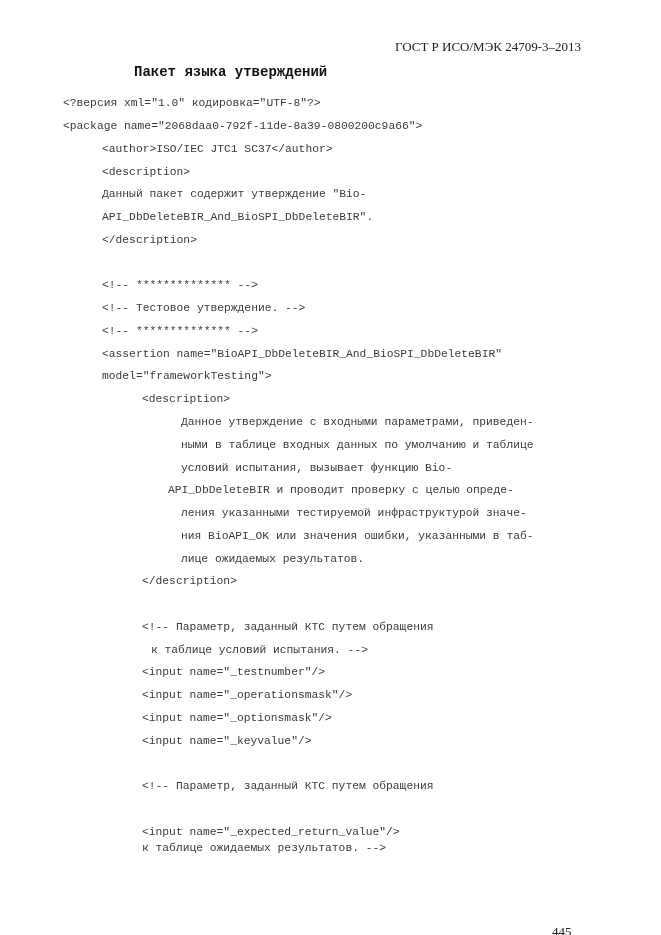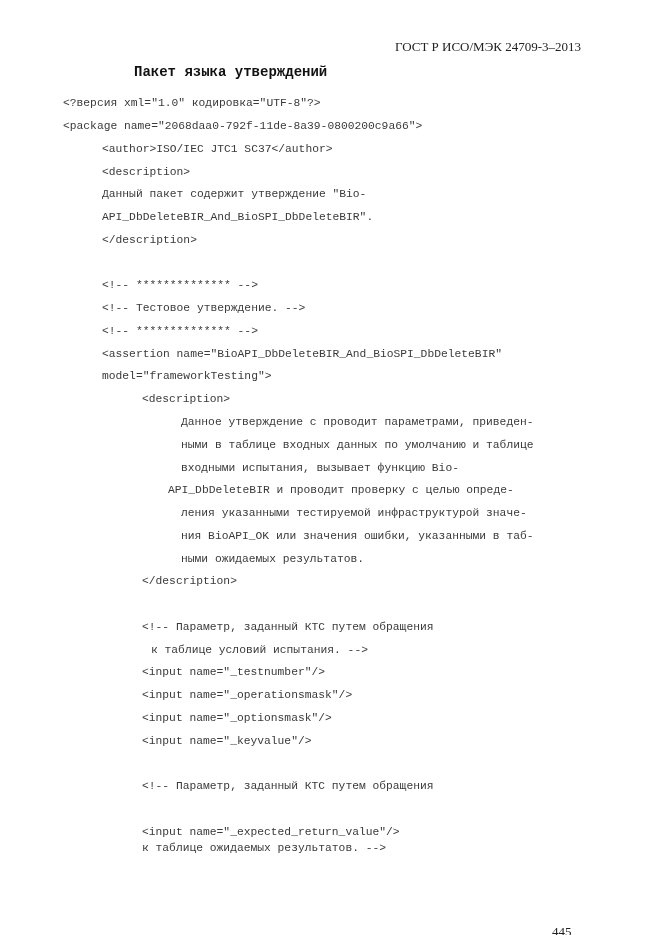--- a/index.html
+++ b/index.html
@@ -23,27 +23,27 @@
   <div class="ln" style="left:102px;top:165px">&lt;description&gt;</div>
   <div class="ln" style="left:102px;top:187px">Данный пакет содержит утверждение "Bio-</div>
   <div class="ln" style="left:102px;top:210px">API_DbDeleteBIR_And_BioSPI_DbDeleteBIR".</div>
   <div class="ln" style="left:102px;top:233px">&lt;/description&gt;</div>
   <div class="ln" style="left:102px;top:278px">&lt;!-- ************** --&gt;</div>
   <div class="ln" style="left:102px;top:301px">&lt;!-- Тестовое утверждение. --&gt;</div>
   <div class="ln" style="left:102px;top:324px">&lt;!-- ************** --&gt;</div>
   <div class="ln" style="left:102px;top:347px">&lt;assertion name="BioAPI_DbDeleteBIR_And_BioSPI_DbDeleteBIR"</div>
   <div class="ln" style="left:102px;top:369px">model="frameworkTesting"&gt;</div>
   <div class="ln" style="left:142px;top:392px">&lt;description&gt;</div>
-  <div class="ln" style="left:181px;top:415px">Данное утверждение с проводит параметрами, приведен-</div>
+  <div class="ln" style="left:181px;top:415px">Данное утверждение с входными параметрами, приведен-</div>
   <div class="ln" style="left:181px;top:438px">ными в таблице входных данных по умолчанию и таблице</div>
-  <div class="ln" style="left:181px;top:461px">входными испытания, вызывает функцию Bio-</div>
+  <div class="ln" style="left:181px;top:461px">условий испытания, вызывает функцию Bio-</div>
   <div class="ln" style="left:168px;top:483px">API_DbDeleteBIR и проводит проверку с целью опреде-</div>
   <div class="ln" style="left:181px;top:506px">ления указанными тестируемой инфраструктурой значе-</div>
   <div class="ln" style="left:181px;top:529px">ния BioAPI_OK или значения ошибки, указанными в таб-</div>
-  <div class="ln" style="left:181px;top:552px">ными ожидаемых результатов.</div>
+  <div class="ln" style="left:181px;top:552px">лице ожидаемых результатов.</div>
   <div class="ln" style="left:142px;top:574px">&lt;/description&gt;</div>
   <div class="ln" style="left:142px;top:620px">&lt;!-- Параметр, заданный КТС путем обращения</div>
   <div class="ln" style="left:151px;top:643px">к таблице условий испытания. --&gt;</div>
   <div class="ln" style="left:142px;top:665px">&lt;input name="_testnumber"/&gt;</div>
   <div class="ln" style="left:142px;top:688px">&lt;input name="_operationsmask"/&gt;</div>
   <div class="ln" style="left:142px;top:711px">&lt;input name="_optionsmask"/&gt;</div>
   <div class="ln" style="left:142px;top:734px">&lt;input name="_keyvalue"/&gt;</div>
   <div class="ln" style="left:142px;top:779px">&lt;!-- Параметр, заданный КТС путем обращения</div>
   <div class="ln" style="left:142px;top:841px">к таблице ожидаемых результатов. --&gt;</div>
   <div class="ln" style="left:142px;top:825px">&lt;input name="_expected_return_value"/&gt;</div>

